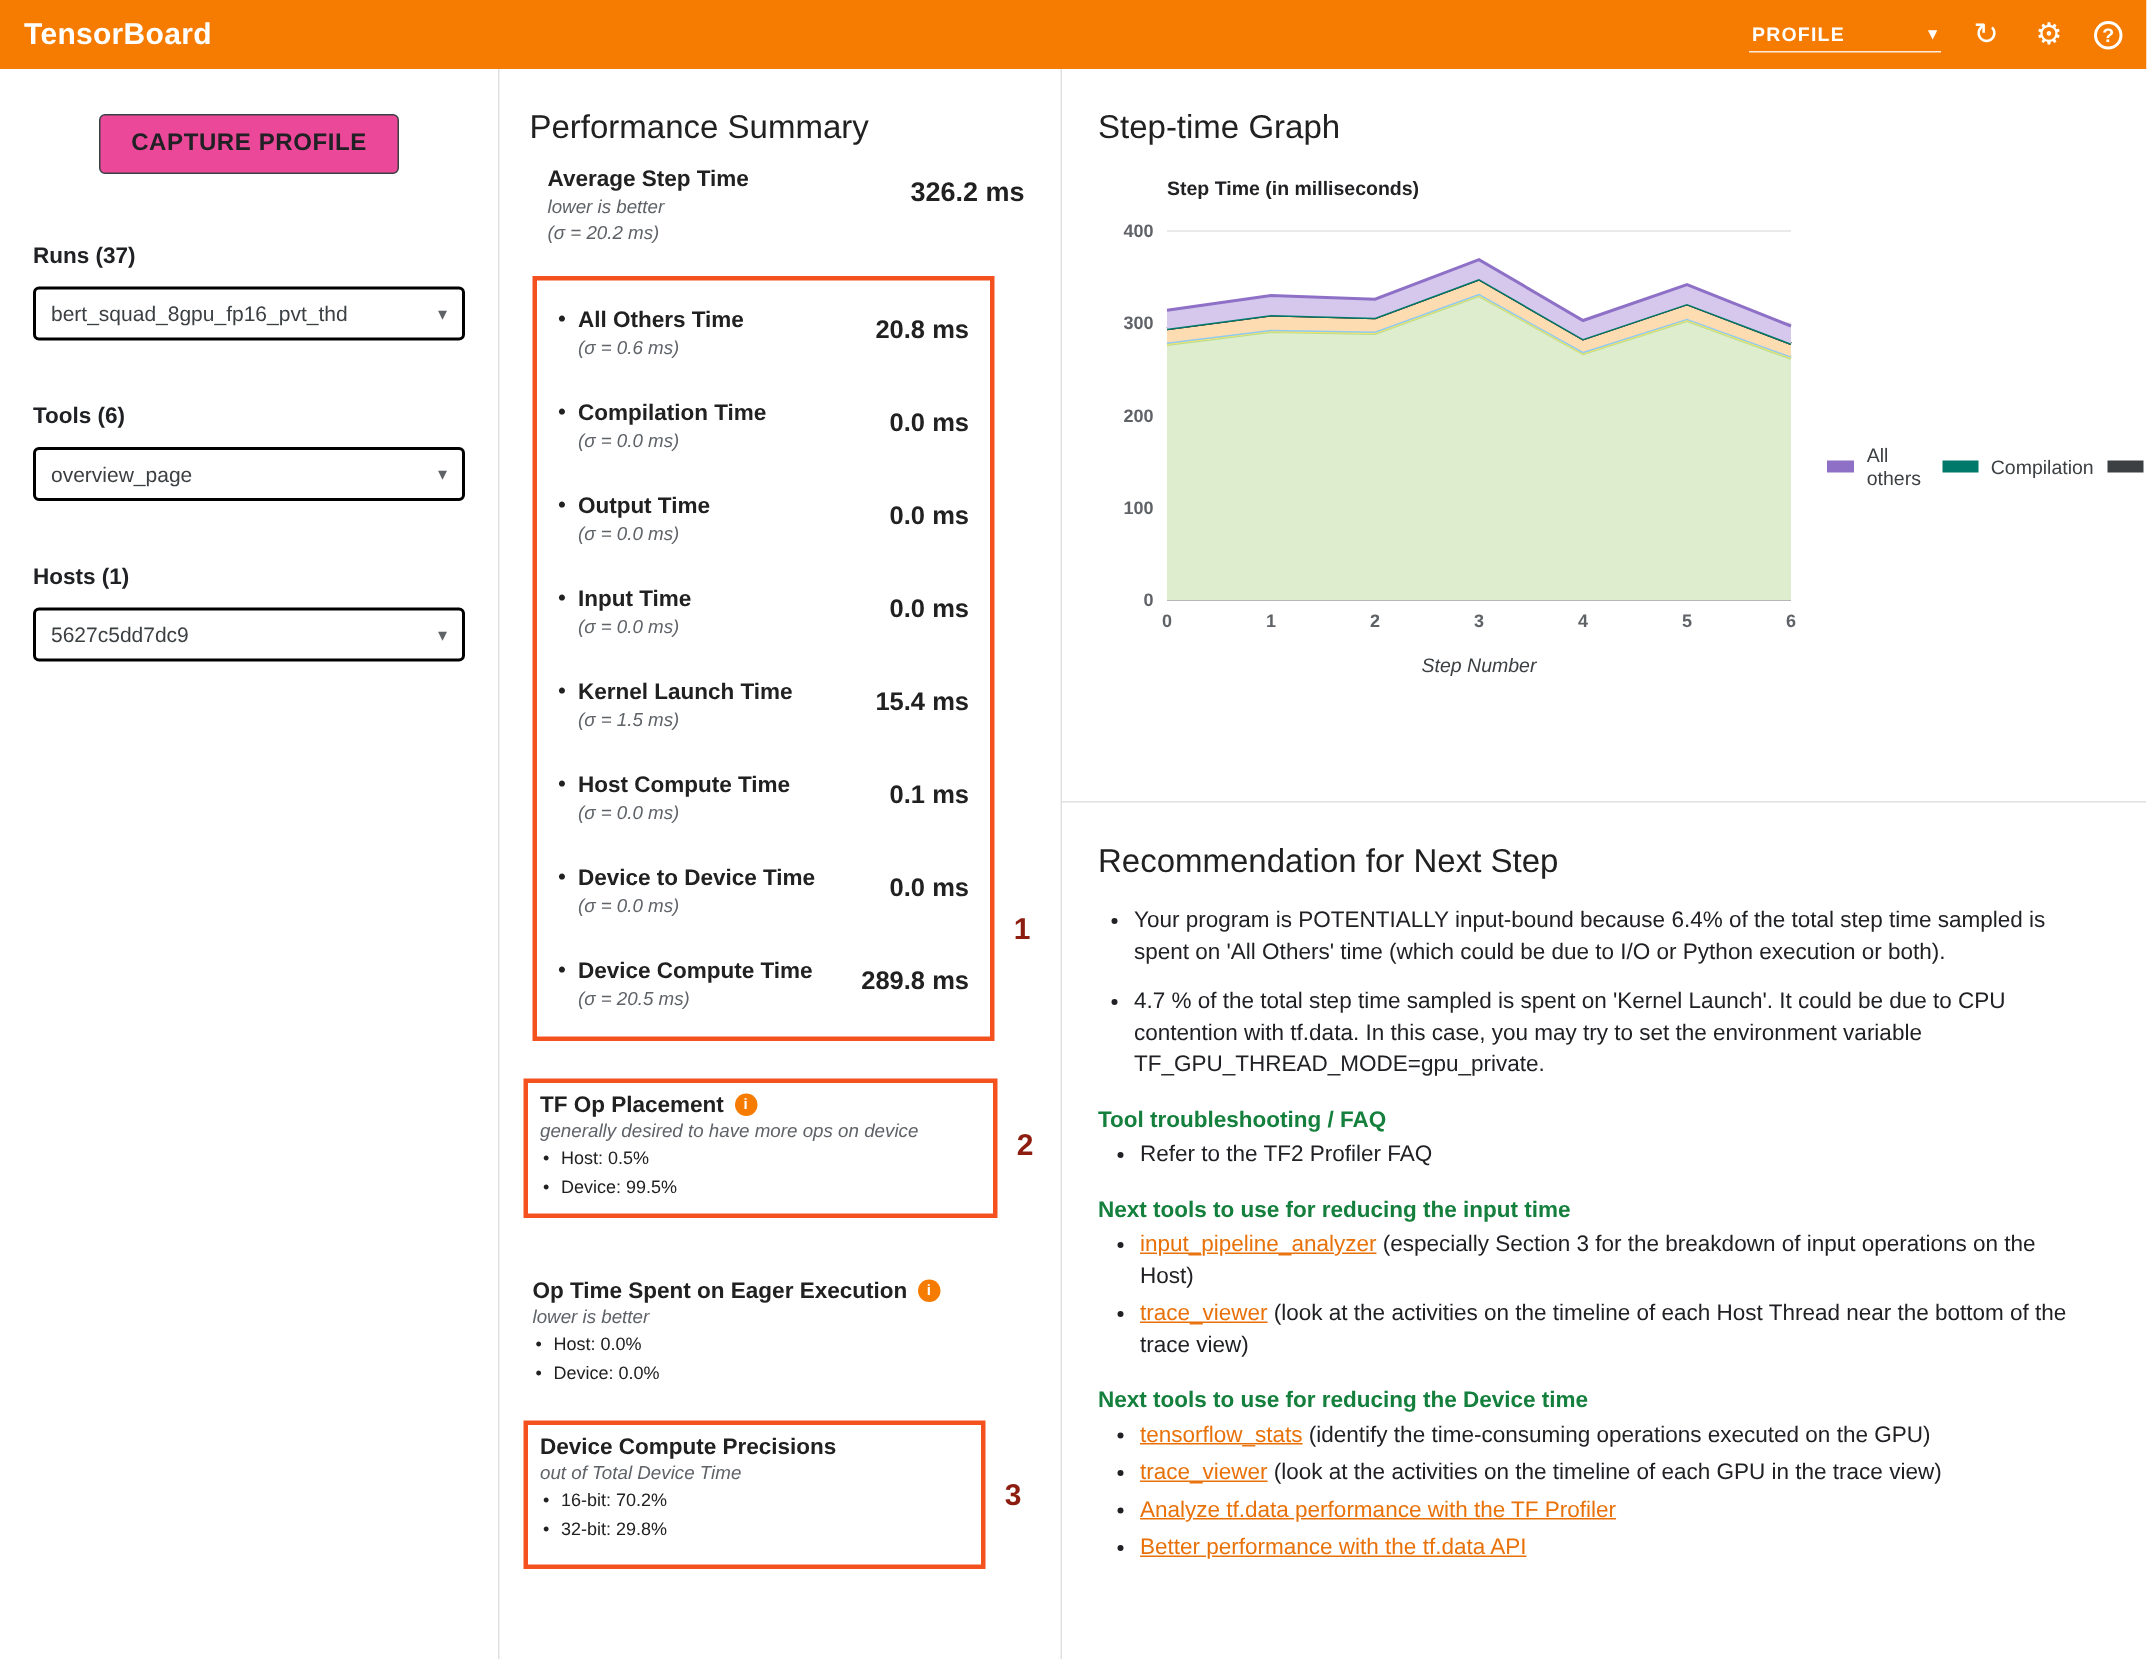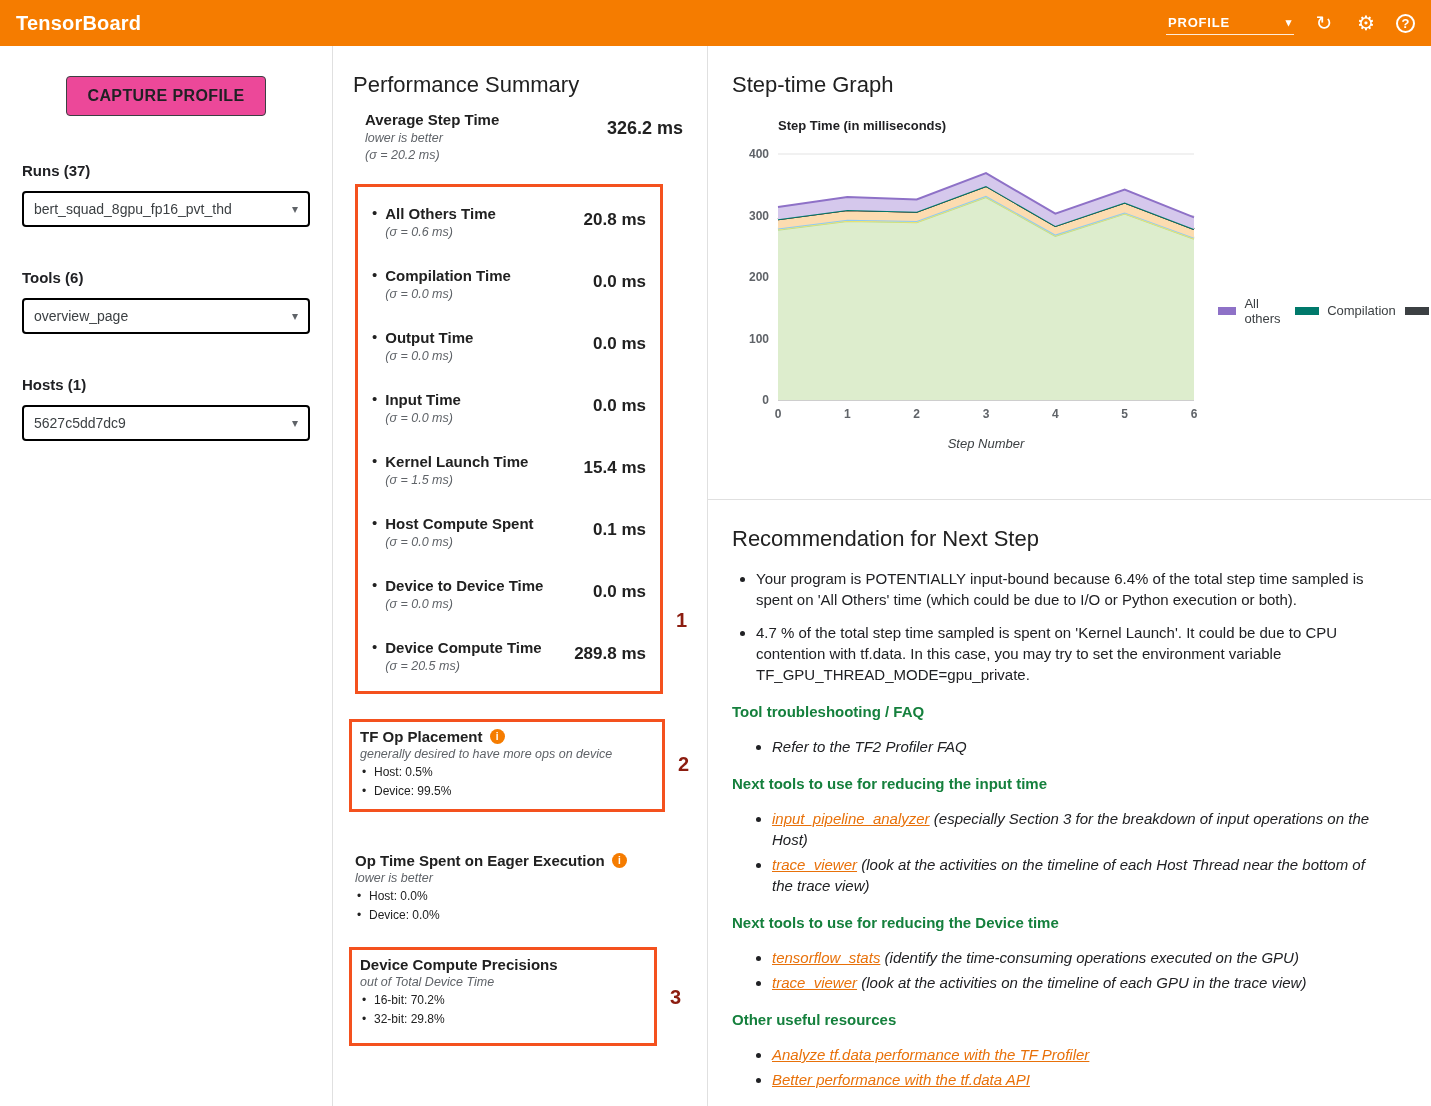--- a/index.html
+++ b/index.html
@@ -113,21 +113,21 @@
   svg { font-family: "Liberation Sans", sans-serif; }
   .chart-legend { margin: 44px 0 0 16px; display: flex; flex-direction: row; gap: 9px; }
   .legend-item { display: flex; align-items: center; gap: 8px; }
   .legend-swatch { width: 24px; height: 8px; display: inline-block; }
   .legend-label { font-size: 13px; color: #3c4043; }
 
   .reco-panel { padding: 26px 40px 0 24px; }
   .reco-bullets { margin: 16px 0 0 0; padding-left: 24px; }
   .reco-bullets li { font-size: 15px; line-height: 21px; margin-bottom: 12px; color: #202124; }
   .reco-head { font-size: 15px; font-weight: 700; color: #15803d; margin: 18px 0 4px 0; }
-  .reco-list { margin: 16px; padding-left: 24px; font-style: italic; }
+  .reco-list { margin: 4px; padding-left: 24px; }
   .reco-list li { font-size: 15px; line-height: 21px; margin-bottom: 4px; color: #202124; }
   .reco-link { color: #e8710a; text-decoration: underline; cursor: pointer; }
 </style>
 </head>
 <body>
 
 <header class="topbar">
   <div class="topbar-title">TensorBoard</div>
   <div class="topbar-right">
     <div class="dash-select">
@@ -225,21 +225,21 @@
           <div class="metric-label">Kernel Launch Time</div>
           <div class="metric-sigma">(σ = 1.5 ms)</div>
         </div>
           </div>
         <div class="metric-value">15.4 ms</div>
       </div>
 
       <div class="metric-row">
         <div class="metric-left bullet-dot">
             <div class="btxt">
-          <div class="metric-label">Host Compute Spent</div>
+          <div class="metric-label">Host Compute Time</div>
           <div class="metric-sigma">(σ = 0.0 ms)</div>
         </div>
           </div>
         <div class="metric-value">0.1 ms</div>
       </div>
 
       <div class="metric-row">
         <div class="metric-left bullet-dot">
             <div class="btxt">
           <div class="metric-label">Device to Device Time</div>
@@ -391,20 +391,19 @@
         <li><a class="reco-link">input_pipeline_analyzer</a><span> (especially Section 3 for the breakdown of input operations on the Host)</span></li>
         <li><a class="reco-link">trace_viewer</a><span> (look at the activities on the timeline of each Host Thread near the bottom of the trace view)</span></li>
       </ul>
 
       <div class="reco-head">Next tools to use for reducing the Device time</div>
       <ul class="reco-list">
         <li><a class="reco-link">tensorflow_stats</a><span> (identify the time-consuming operations executed on the GPU)</span></li>
         <li><a class="reco-link">trace_viewer</a><span> (look at the activities on the timeline of each GPU in the trace view)</span></li>
       </ul>
 
-      <div class="reco-head">Other useful resources</div>
       <ul class="reco-list">
         <li><a class="reco-link">Analyze tf.data performance with the TF Profiler</a></li>
         <li><a class="reco-link">Better performance with the tf.data API</a></li>
       </ul>
     </div>
   </section>
 </div>
 
 </body></html>

